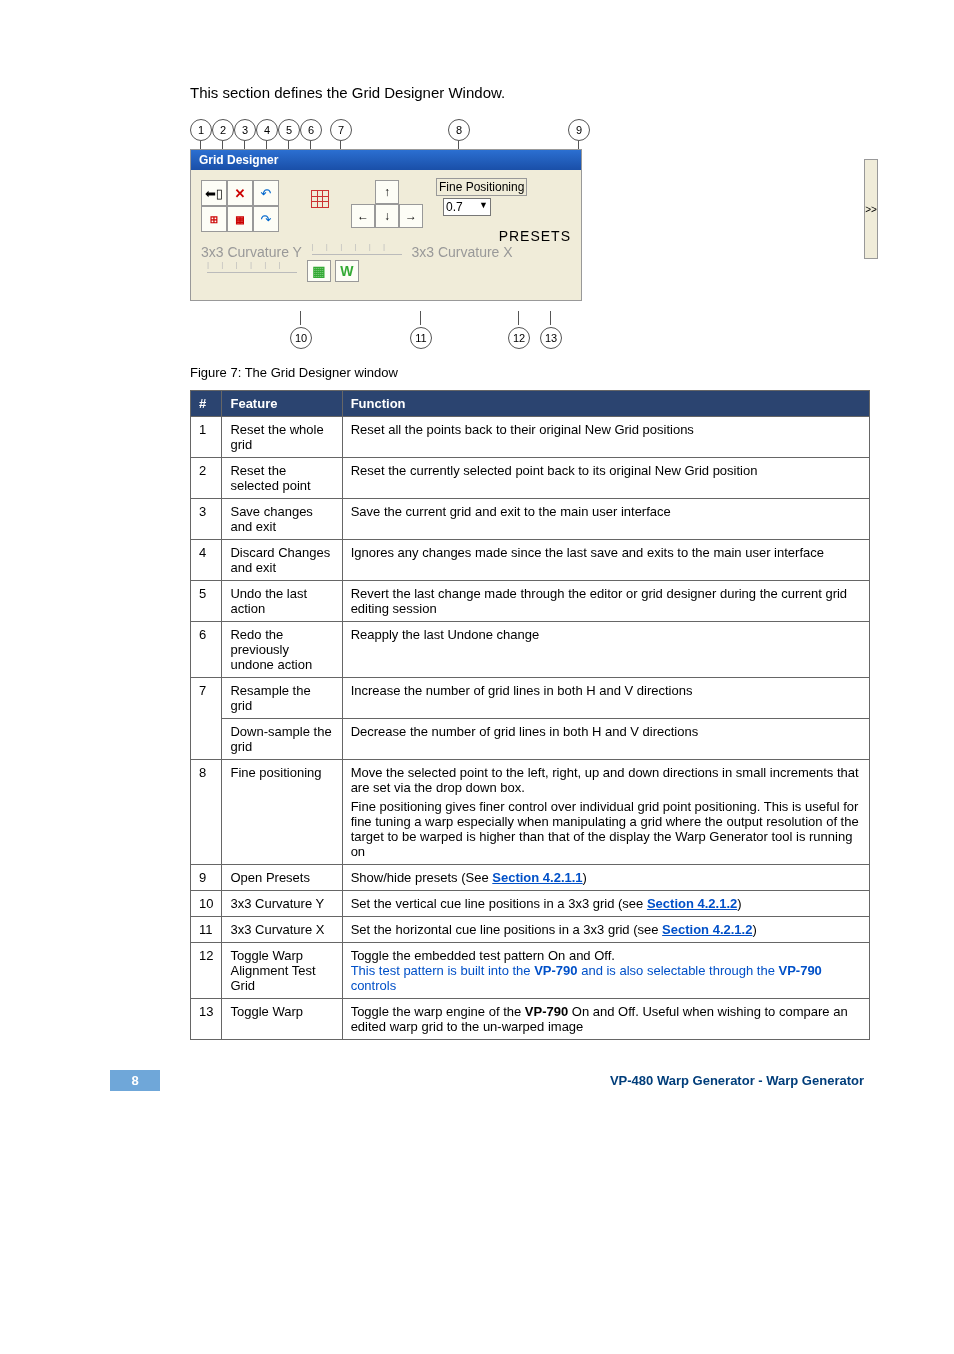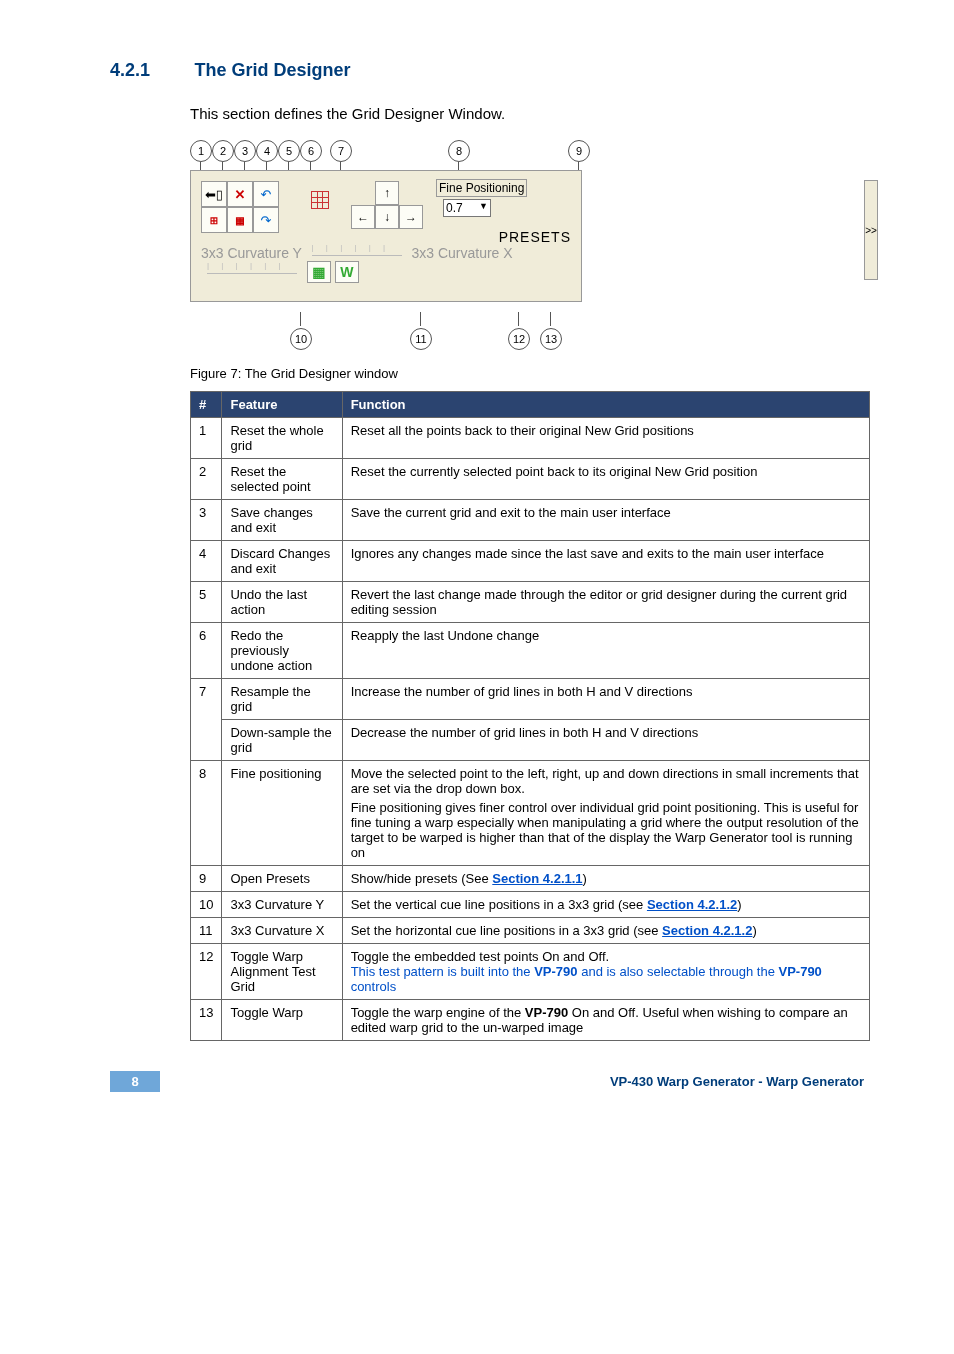--- a/index.html
+++ b/index.html
@@ -250,24 +250,20 @@
       linear-gradient(#c33,#c33) 0 10px/100% 1px no-repeat,
       linear-gradient(#c33,#c33) 5px 0/1px 100% no-repeat,
       linear-gradient(#c33,#c33) 10px 0/1px 100% no-repeat;
     border:1px solid #c33;
   }
 </style>
 </head>
 <body>
 
 <div class="page">
-  <div>
-    <span class="sec-num">4.2.1</span>
-    <span class="sec-title">The Grid Designer</span>
-  </div>
 
   <div class="intro">This section defines the Grid Designer Window.</div>
 
   <div class="diagram">
     <div class="bubble-row">
       <div class="bubble" style="left:0px">1</div>
       <div class="bubble" style="left:22px">2</div>
       <div class="bubble" style="left:44px">3</div>
       <div class="bubble" style="left:66px">4</div>
       <div class="bubble" style="left:88px">5</div>
@@ -281,20 +277,21 @@
       <span class="arrow-down" style="left:76px"></span>
       <span class="arrow-down" style="left:98px"></span>
       <span class="arrow-down" style="left:120px"></span>
       <span class="arrow-down" style="left:150px"></span>
       <span class="arrow-down" style="left:268px"></span>
       <span class="arrow-down" style="left:388px"></span>
     </div>
 
     <div style="position:relative;">
       <div class="panel">
+        <div class="panel-title">Grid Designer</div>
         <div class="panel-body">
           <div class="tool-grid">
             <div>
               <span class="tcell">⬅▯</span><span class="tcell red">✕</span><span class="tcell blue">↶</span>
             </div>
             <div>
               <span class="tcell red" style="font-size:10px">⊞</span><span class="tcell red" style="font-size:10px">▦</span><span class="tcell blue">↷</span>
             </div>
           </div>
           <div style="position:absolute; left:120px; top:20px;">
@@ -407,29 +404,29 @@
       </tr>
       <tr>
           <td>11</td>
           <td>3x3 Curvature X</td>
         <td><span>Set the horizontal cue line positions in a 3x3 grid (see </span><span class="link">Section 4.2.1.2</span><span>)</span></td>
       </tr>
       <tr>
           <td>12</td>
           <td>Toggle Warp Alignment Test Grid</td>
         <td>
-          <div>Toggle the embedded test points On and Off.</div>
+          <div>Toggle the embedded test pattern On and Off.</div>
           <div style="color:#0050c8;"><span>This test pattern is built into the </span><span class="bold">VP-790</span><span> and is also selectable through the </span><span class="bold">VP-790</span><span> controls</span></div>
         </td>
       </tr>
       <tr>
           <td>13</td>
           <td>Toggle Warp</td>
         <td><span>Toggle the warp engine of the </span><span class="bold">VP-790</span><span> On and Off. Useful when wishing to compare an edited warp grid to the un-warped image</span></td>
       </tr>
     </tbody>
   </table>
 
   <div class="footer">
     <div class="pagenum">8</div>
-    <div class="footer-title">VP-430 Warp Generator - Warp Generator</div>
+    <div class="footer-title">VP-480 Warp Generator - Warp Generator</div>
   </div>
 </div>
 
 </body></html>

